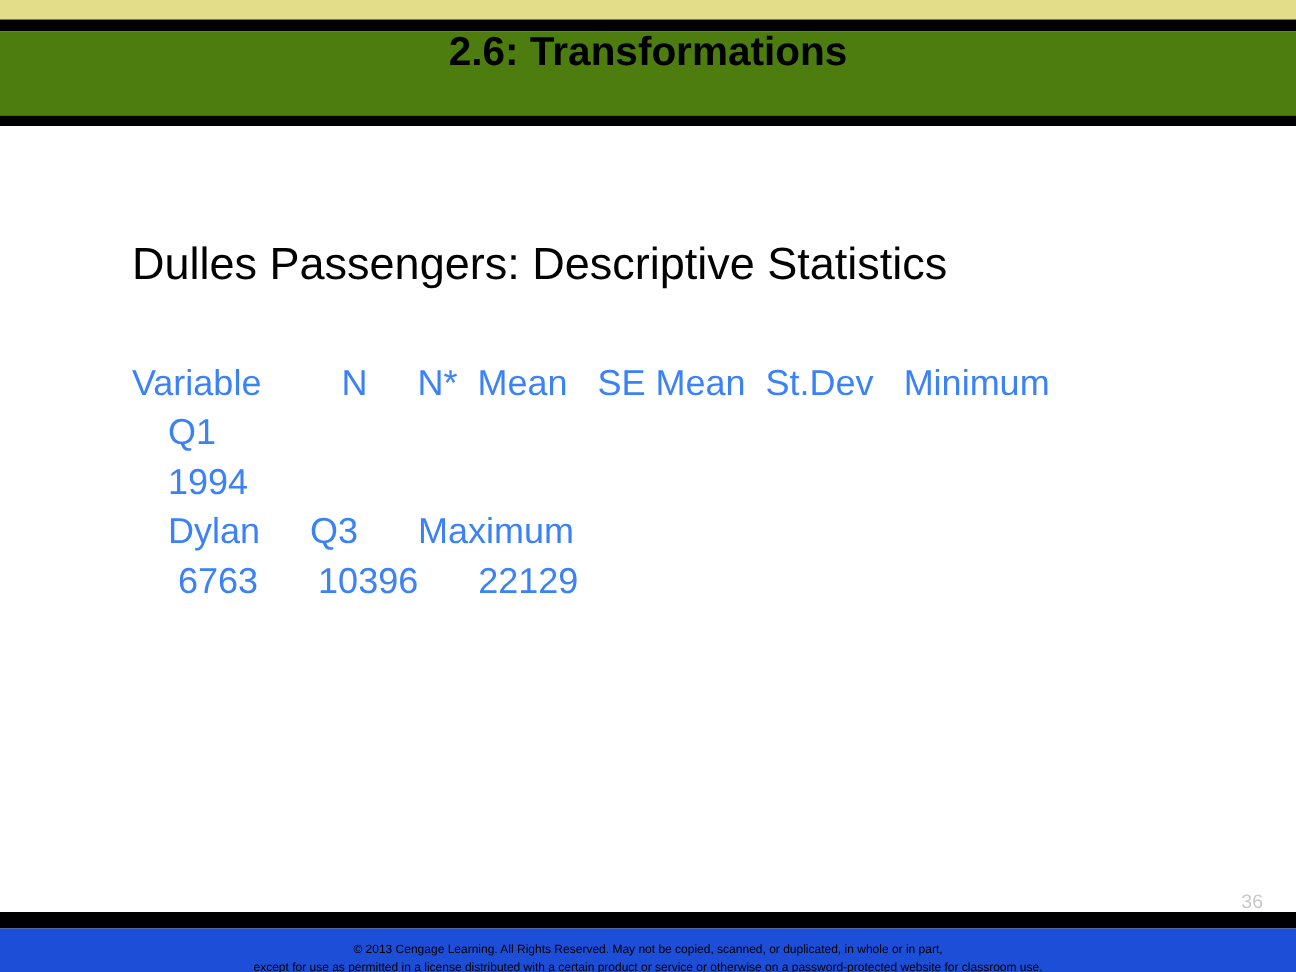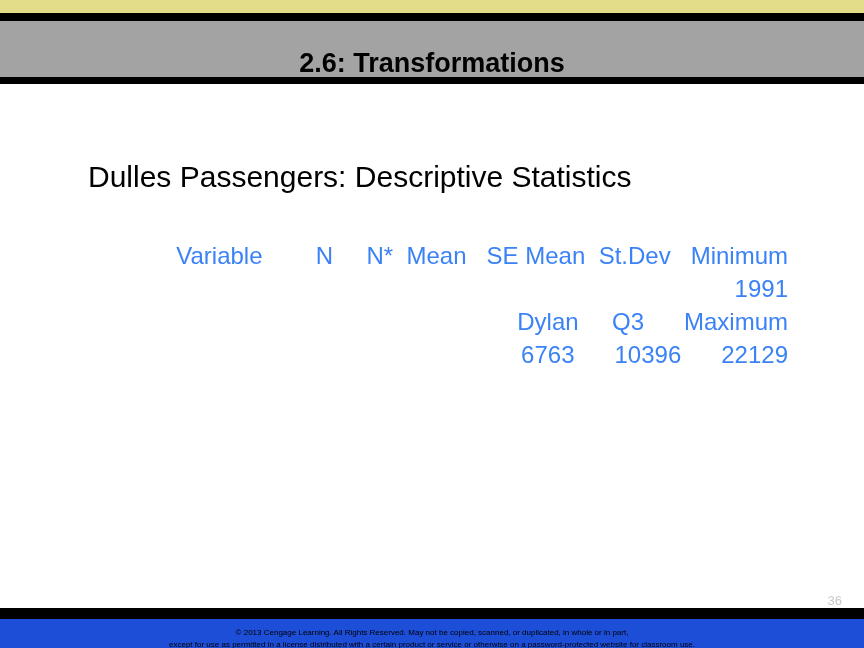--- a/index.html
+++ b/index.html
@@ -26,23 +26,23 @@
   .band-black-top {
     position: absolute;
     left: 0; top: 13px;
     width: 864px; height: 8px;
     background: #000000;
   }
   .title-bar {
     position: absolute;
     left: 0; top: 21px;
     width: 864px; height: 56px;
-    background: #a3a3a3;
+    background: #4d7c0f;
     display: flex;
-    align-items: flex-end;
+    align-items: flex-start;
     justify-content: center;
   }
   .title-bar .title-text {
     font-size: 27px;
     font-weight: bold;
     letter-spacing: 0px;
     color: #000000;
     line-height: 1;
   }
   .band-black-under-title {
@@ -52,21 +52,20 @@
     background: #000000;
   }
 
   
   .content {
     position: absolute;
     left: 0; top: 84px;
     width: 864px;
     height: 524px;
     background: #ffffff;
-    text-align: right;
   }
 
   .slide-heading {
     position: absolute;
     left: 88px;
     top: 76px;
     font-size: 30px;
     font-weight: normal;
     color: #000000;
     white-space: nowrap;
@@ -155,21 +154,22 @@
 </div>
 
 <div class="band-black-under-title"></div>
 
 <div class="content">
 
   <div class="slide-heading">Dulles Passengers: Descriptive Statistics</div>
 
   <div class="stat-block">
     <span class="stat-line">Variable        N     N*  Mean   SE Mean  St.Dev   Minimum</span>
-    <span class="stat-line indent">1991</span>
+    <span class="stat-line indent">Q1</span>
+    <span class="stat-line indent">1994</span>
     <span class="stat-line indent">Dylan     Q3      Maximum</span>
     <span class="stat-line indent"> 6763      10396      22129</span>
   </div>
 
 
   <div class="page-number">36</div>
 
 </div>
 
 <div class="band-black-footer"></div>

